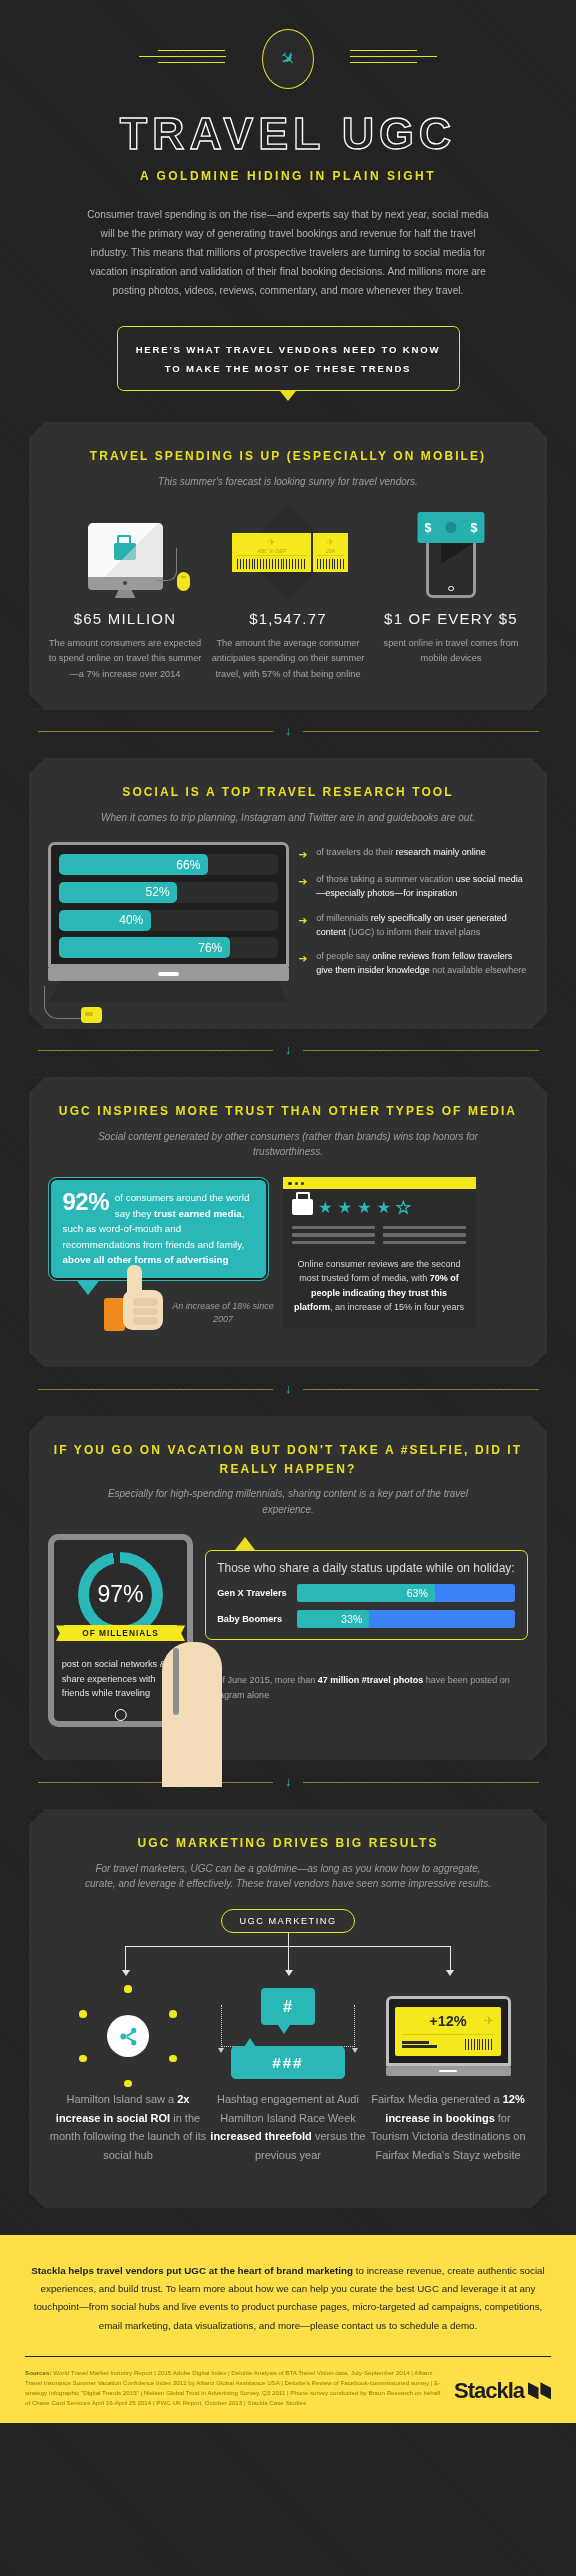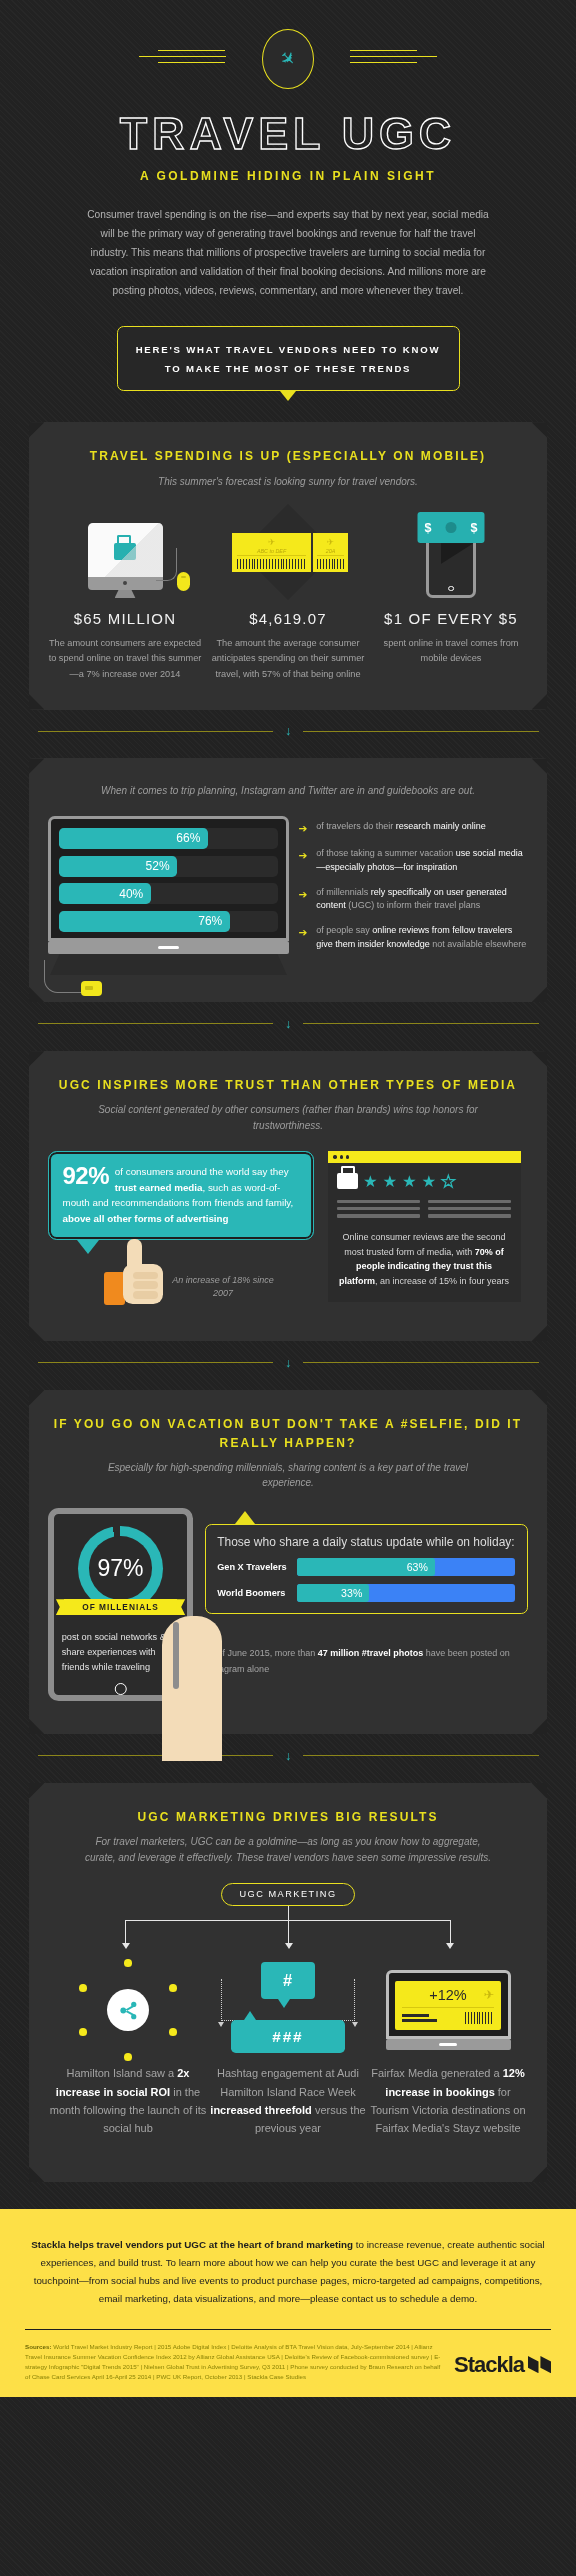--- a/index.html
+++ b/index.html
@@ -151,21 +151,21 @@
   .lap-cord{position:absolute;left:-3.9px;bottom:-17.3px;width:39px;height:33px;border:1.9px solid #7e7e7e;border-right:none;border-top:none;border-radius:0 0 0 13.5px;}
 
   .bullets{flex:1;padding-top:3.9px;}
   .bullet{display:flex;gap:8.7px;margin-bottom:10.6px;align-items:flex-start;}
   .bullet .ar{color:#e9e01f;font-size:10.6px;line-height:1.55;flex:0 0 auto;}
   .bullet .tx{color:#a9a9a9;font-size:9px;line-height:1.55;}
   .bullet .tx b{color:#ffffff;font-weight:400;}
 
   
   .trust-row{display:flex;gap:13.5px;align-items:flex-start;}
-  .speech{width:266px;position:relative;}
+  .speech{width:221px;position:relative;}
   .speech .bx{background:#2ab7b7;border:1.9px solid #2ab7b7;border-radius:8.7px;padding:12.5px 13.5px;box-shadow:0 0 0 1.9px #1e1e1e inset;}
   .speech .bx p{color:#fff;font-size:9.8px;line-height:1.58;}
   .speech .bx .big{font-size:24px;font-weight:700;letter-spacing:-0.5px;float:left;margin-right:5.8px;line-height:.96;}
   .speech .bx b{font-weight:700;}
   .speech .tail{width:0;height:0;border-left:11.6px solid transparent;border-right:11.6px solid transparent;border-top:14.5px solid #2ab7b7;margin-left:29px;}
   .thumb{position:absolute;left:56px;top:100px;}
   .thumb .cuff{width:21px;height:33px;background:#f08a1e;border-radius:2.9px;position:absolute;left:0;top:21px;}
   .thumb .fist{width:40px;height:40px;background:#f3dcb8;border-radius:9.6px;position:absolute;left:19px;top:13.5px;}
   .thumb .up{width:14.5px;height:33px;background:#f3dcb8;border-radius:6.7px 6.7px 1.9px 1.9px;position:absolute;left:23px;top:-11.6px;}
   .thumb .fl{position:absolute;left:29px;top:21px;}
@@ -255,21 +255,21 @@
   .hbig::before{content:"";position:absolute;top:-8.7px;left:13.5px;width:0;height:0;border-left:6.7px solid transparent;border-right:6.7px solid transparent;border-bottom:9.6px solid #2ab7b7;}
   .hdot{position:absolute;border:1.3px dotted #cfcfcf;}
   .hdot.l{left:5.8px;top:19px;width:40px;height:42px;border-right:none;border-top:none;}
   .hdot.r{right:5.8px;top:19px;width:40px;height:42px;border-left:none;border-top:none;}
   .hdot.l::after,.hdot.r::after{content:"";position:absolute;bottom:-6.7px;width:0;height:0;border-left:3.9px solid transparent;border-right:3.9px solid transparent;border-top:5.8px solid #cfcfcf;}
   .hdot.l::after{left:-3.9px;} .hdot.r::after{right:-3.9px;}
 
   .laptop2{width:125px;position:relative;}
   .laptop2 .lid{border:3.4px solid #bdbdbd;border-radius:5.8px 5.8px 0 0;background:#1e1e1e;padding:7.7px 6.7px 6.7px;}
   .laptop2 .tkt{background:#f5e91b;border-radius:1.9px;padding:5.8px 6.7px;position:relative;}
-  .laptop2 .tkt .big{color:#2b2b2b;font-size:14.5px;font-weight:400;}
+  .laptop2 .tkt .big{color:#2b2b2b;font-size:14.5px;font-weight:700;}
   .laptop2 .tkt .pl{position:absolute;right:6.7px;top:5.8px;color:#c9b80c;font-size:12.5px;}
   .laptop2 .tkt .ln{height:1px;background:#d8c80f;margin:4.8px 0 3.9px;}
   .laptop2 .tkt .rw{display:flex;justify-content:space-between;align-items:flex-end;}
   .laptop2 .tkt .bl i{display:block;height:2.9px;background:#2b2b2b;margin-bottom:1.9px;}
   .laptop2 .tkt .bl i:nth-child(1){width:27px;} .laptop2 .tkt .bl i:nth-child(2){width:35px;}
   .laptop2 .tkt .bc{width:29px;height:11.6px;background:repeating-linear-gradient(90deg,#2b2b2b 0 1px,transparent 1px 2.9px);}
   .laptop2 .base{width:125px;height:10.6px;background:#9a9a9a;border-radius:1.9px;display:flex;align-items:center;justify-content:center;}
   .laptop2 .base i{width:17.3px;height:2.9px;background:#fff;border-radius:1.9px;display:block;}
 
   
@@ -352,21 +352,21 @@
               <div class="bc"></div>
             </div>
             <div class="p2">
               <div class="pl">✈</div>
               <div class="lbl">20A</div>
               <div class="bc"></div>
             </div>
           </div>
         </div>
       </div>
-      <div class="stat-num">$4,619.07</div>
+      <div class="stat-num">$1,547.77</div>
       <div class="stat-desc">The amount the average consumer anticipates spending on their summer travel, with 57% of that being online</div>
     </div>
 
     <div>
       <div class="art">
         <div style="position:relative;width:87px;height:92px;display:flex;justify-content:center;align-items:flex-end;">
           <div class="phone">
               <div class="dot"></div>
             </div>
           <div class="mshadow"></div>
@@ -385,20 +385,21 @@
 
 <div class="divider">
   <span class="ln"></span>
     <span class="arw">↓</span>
     <span class="ln"></span>
 </div>
 
 <div class="panel">
   <span class="cut-bl"></span>
     <span class="cut-br"></span>
+  <div class="sec-title">SOCIAL IS A TOP TRAVEL RESEARCH TOOL</div>
   <div class="sec-sub">When it comes to trip planning, Instagram and Twitter are in and guidebooks are out.</div>
   <div class="lap-row">
     <div class="laptop">
       <div class="lid">
         <div class="bar-track">
             <div class="bar-fill" style="width:68%">
               <span>66%</span>
             </div>
           </div>
         <div class="bar-track">
@@ -536,21 +537,21 @@
         <div class="hdr">Those who share a daily status update while on holiday:</div>
         <div class="sbar-row">
           <span class="nm">Gen X Travelers</span>
           <span class="trk">
               <span class="fl" style="width:63%;display:flex">
                 <span>63%</span>
               </span>
             </span>
         </div>
         <div class="sbar-row" style="margin-bottom:0">
-          <span class="nm">World Boomers</span>
+          <span class="nm">Baby Boomers</span>
           <span class="trk">
               <span class="fl" style="width:33%;display:flex">
                 <span>33%</span>
               </span>
             </span>
         </div>
       </div>
       <div class="insta-row">
         <div class="insta-text">As of June 2015, more than <b>47 million #travel photos</b> have been posted on Instagram alone</div>
       </div>

